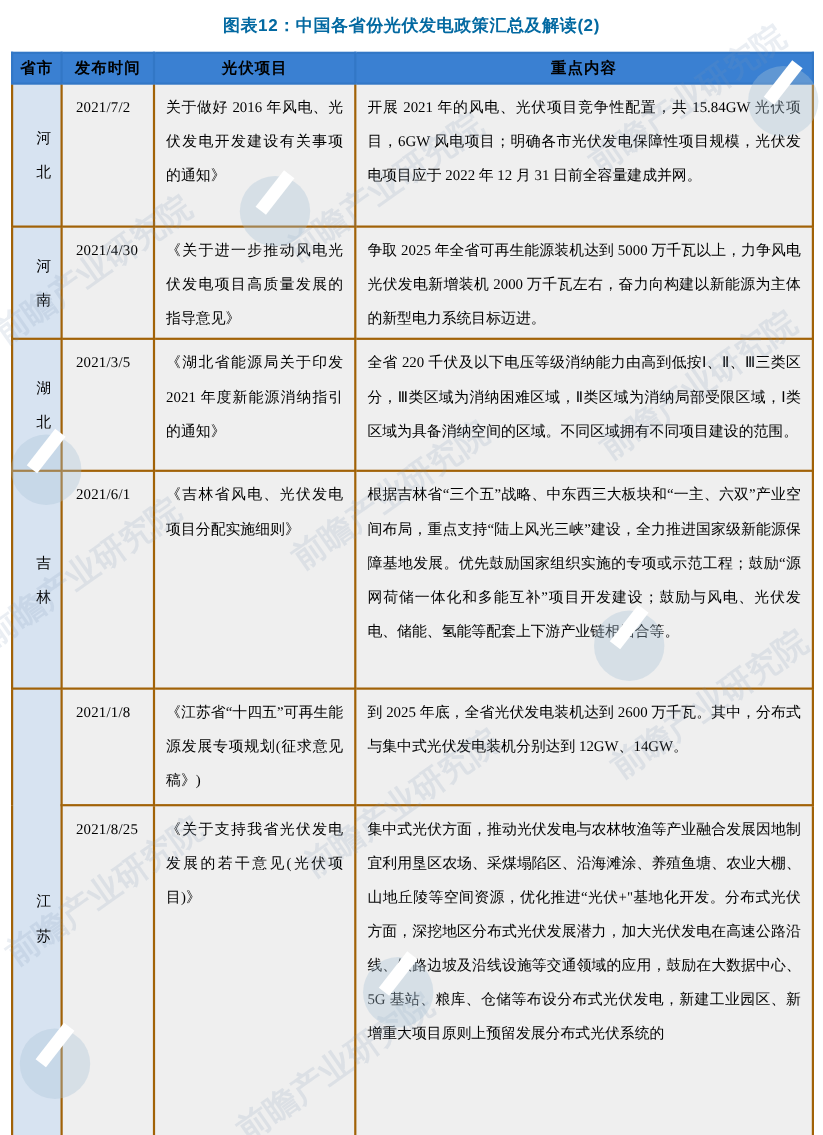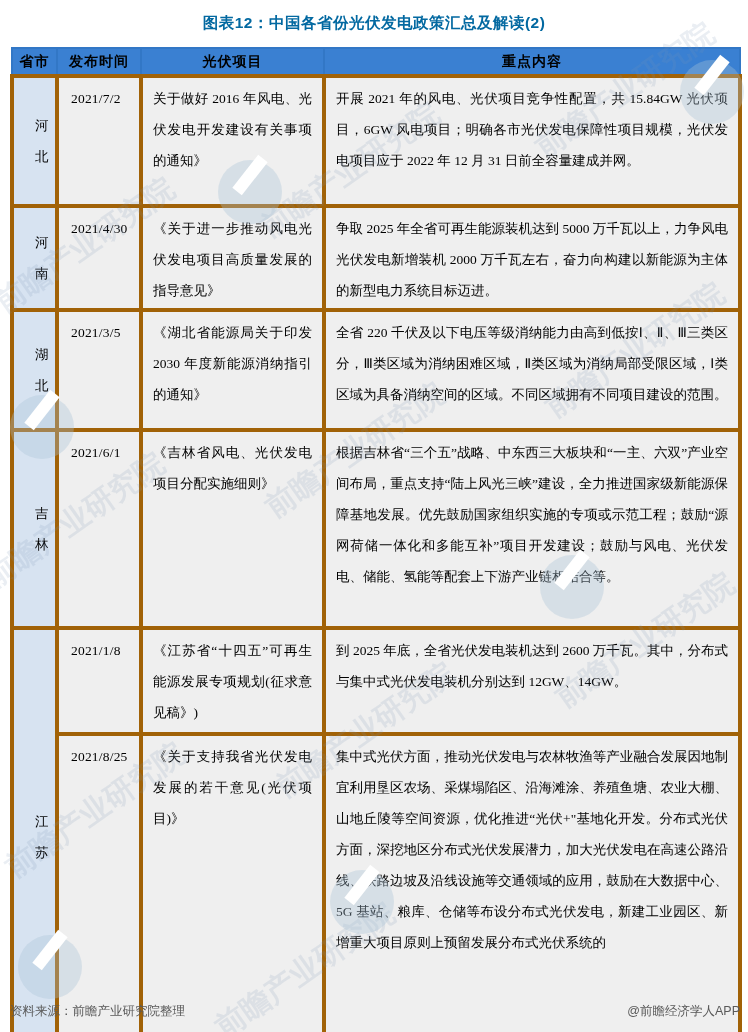--- a/index.html
+++ b/index.html
@@ -37,21 +37,21 @@
     background: #3A80D2;
     color: #000000;
     font-size: 14px;
     font-weight: bold;
     height: 28px;
     border: 2px solid #3277C6;
     font-family: Liberation Mono, monospace;
     letter-spacing: 1px;
   }
   table.policy td {
-    border: 4px solid #a16207;
+    border: 2px solid #a16207;
     vertical-align: top;
     font-family: "Liberation Serif", serif;
     font-size: 13.5px;
     color: #000;
     background: #EFEFEF;
     line-height: 31px;
     padding: 5px 10px 2px 10px;
     text-align: justify;
   }
   table.policy td.prov {
@@ -159,21 +159,21 @@
       </tr>
       <tr style="height:102px">
         <td class="prov">河南</td>
         <td class="date">2021/4/30</td>
         <td>《关于进一步推动风电光伏发电项目高质量发展的指导意见》</td>
         <td>争取 2025 年全省可再生能源装机达到 5000 万千瓦以上，力争风电光伏发电新增装机 2000 万千瓦左右，奋力向构建以新能源为主体的新型电力系统目标迈进。</td>
       </tr>
       <tr style="height:120px">
         <td class="prov">湖北</td>
         <td class="date">2021/3/5</td>
-        <td>《湖北省能源局关于印发 2030 年度新能源消纳指引的通知》</td>
+        <td>《湖北省能源局关于印发 2021 年度新能源消纳指引的通知》</td>
         <td>全省 220 千伏及以下电压等级消纳能力由高到低按Ⅰ、Ⅱ、Ⅲ三类区分，Ⅲ类区域为消纳困难区域，Ⅱ类区域为消纳局部受限区域，Ⅰ类区域为具备消纳空间的区域。不同区域拥有不同项目建设的范围。</td>
       </tr>
       <tr style="height:198px">
         <td class="prov">吉林</td>
         <td class="date">2021/6/1</td>
         <td>《吉林省风电、光伏发电项目分配实施细则》</td>
         <td>根据吉林省“三个五”战略、中东西三大板块和“一主、六双”产业空间布局，重点支持“陆上风光三峡”建设，全力推进国家级新能源保障基地发展。优先鼓励国家组织实施的专项或示范工程；鼓励“源网荷储一体化和多能互补”项目开发建设；鼓励与风电、光伏发电、储能、氢能等配套上下游产业链相结合等。</td>
       </tr>
       <tr style="height:106px">
         <td class="prov" rowspan="2">江苏</td>
@@ -201,18 +201,14 @@
     <span class="wm w9">前瞻产业研究院</span>
     <span class="wm w10">前瞻产业研究院</span>
     <span class="wm-logo l1"></span>
     <span class="wm-logo l2"></span>
     <span class="wm-logo l3"></span>
     <span class="wm-logo l4"></span>
     <span class="wm-logo l5"></span>
     <span class="wm-logo l6"></span>
   </div>
 
-  <div class="footer">
-    <span>资料来源：前瞻产业研究院整理</span>
-    <span>@前瞻经济学人APP</span>
-  </div>
 
 </div>
 
 </body></html>

